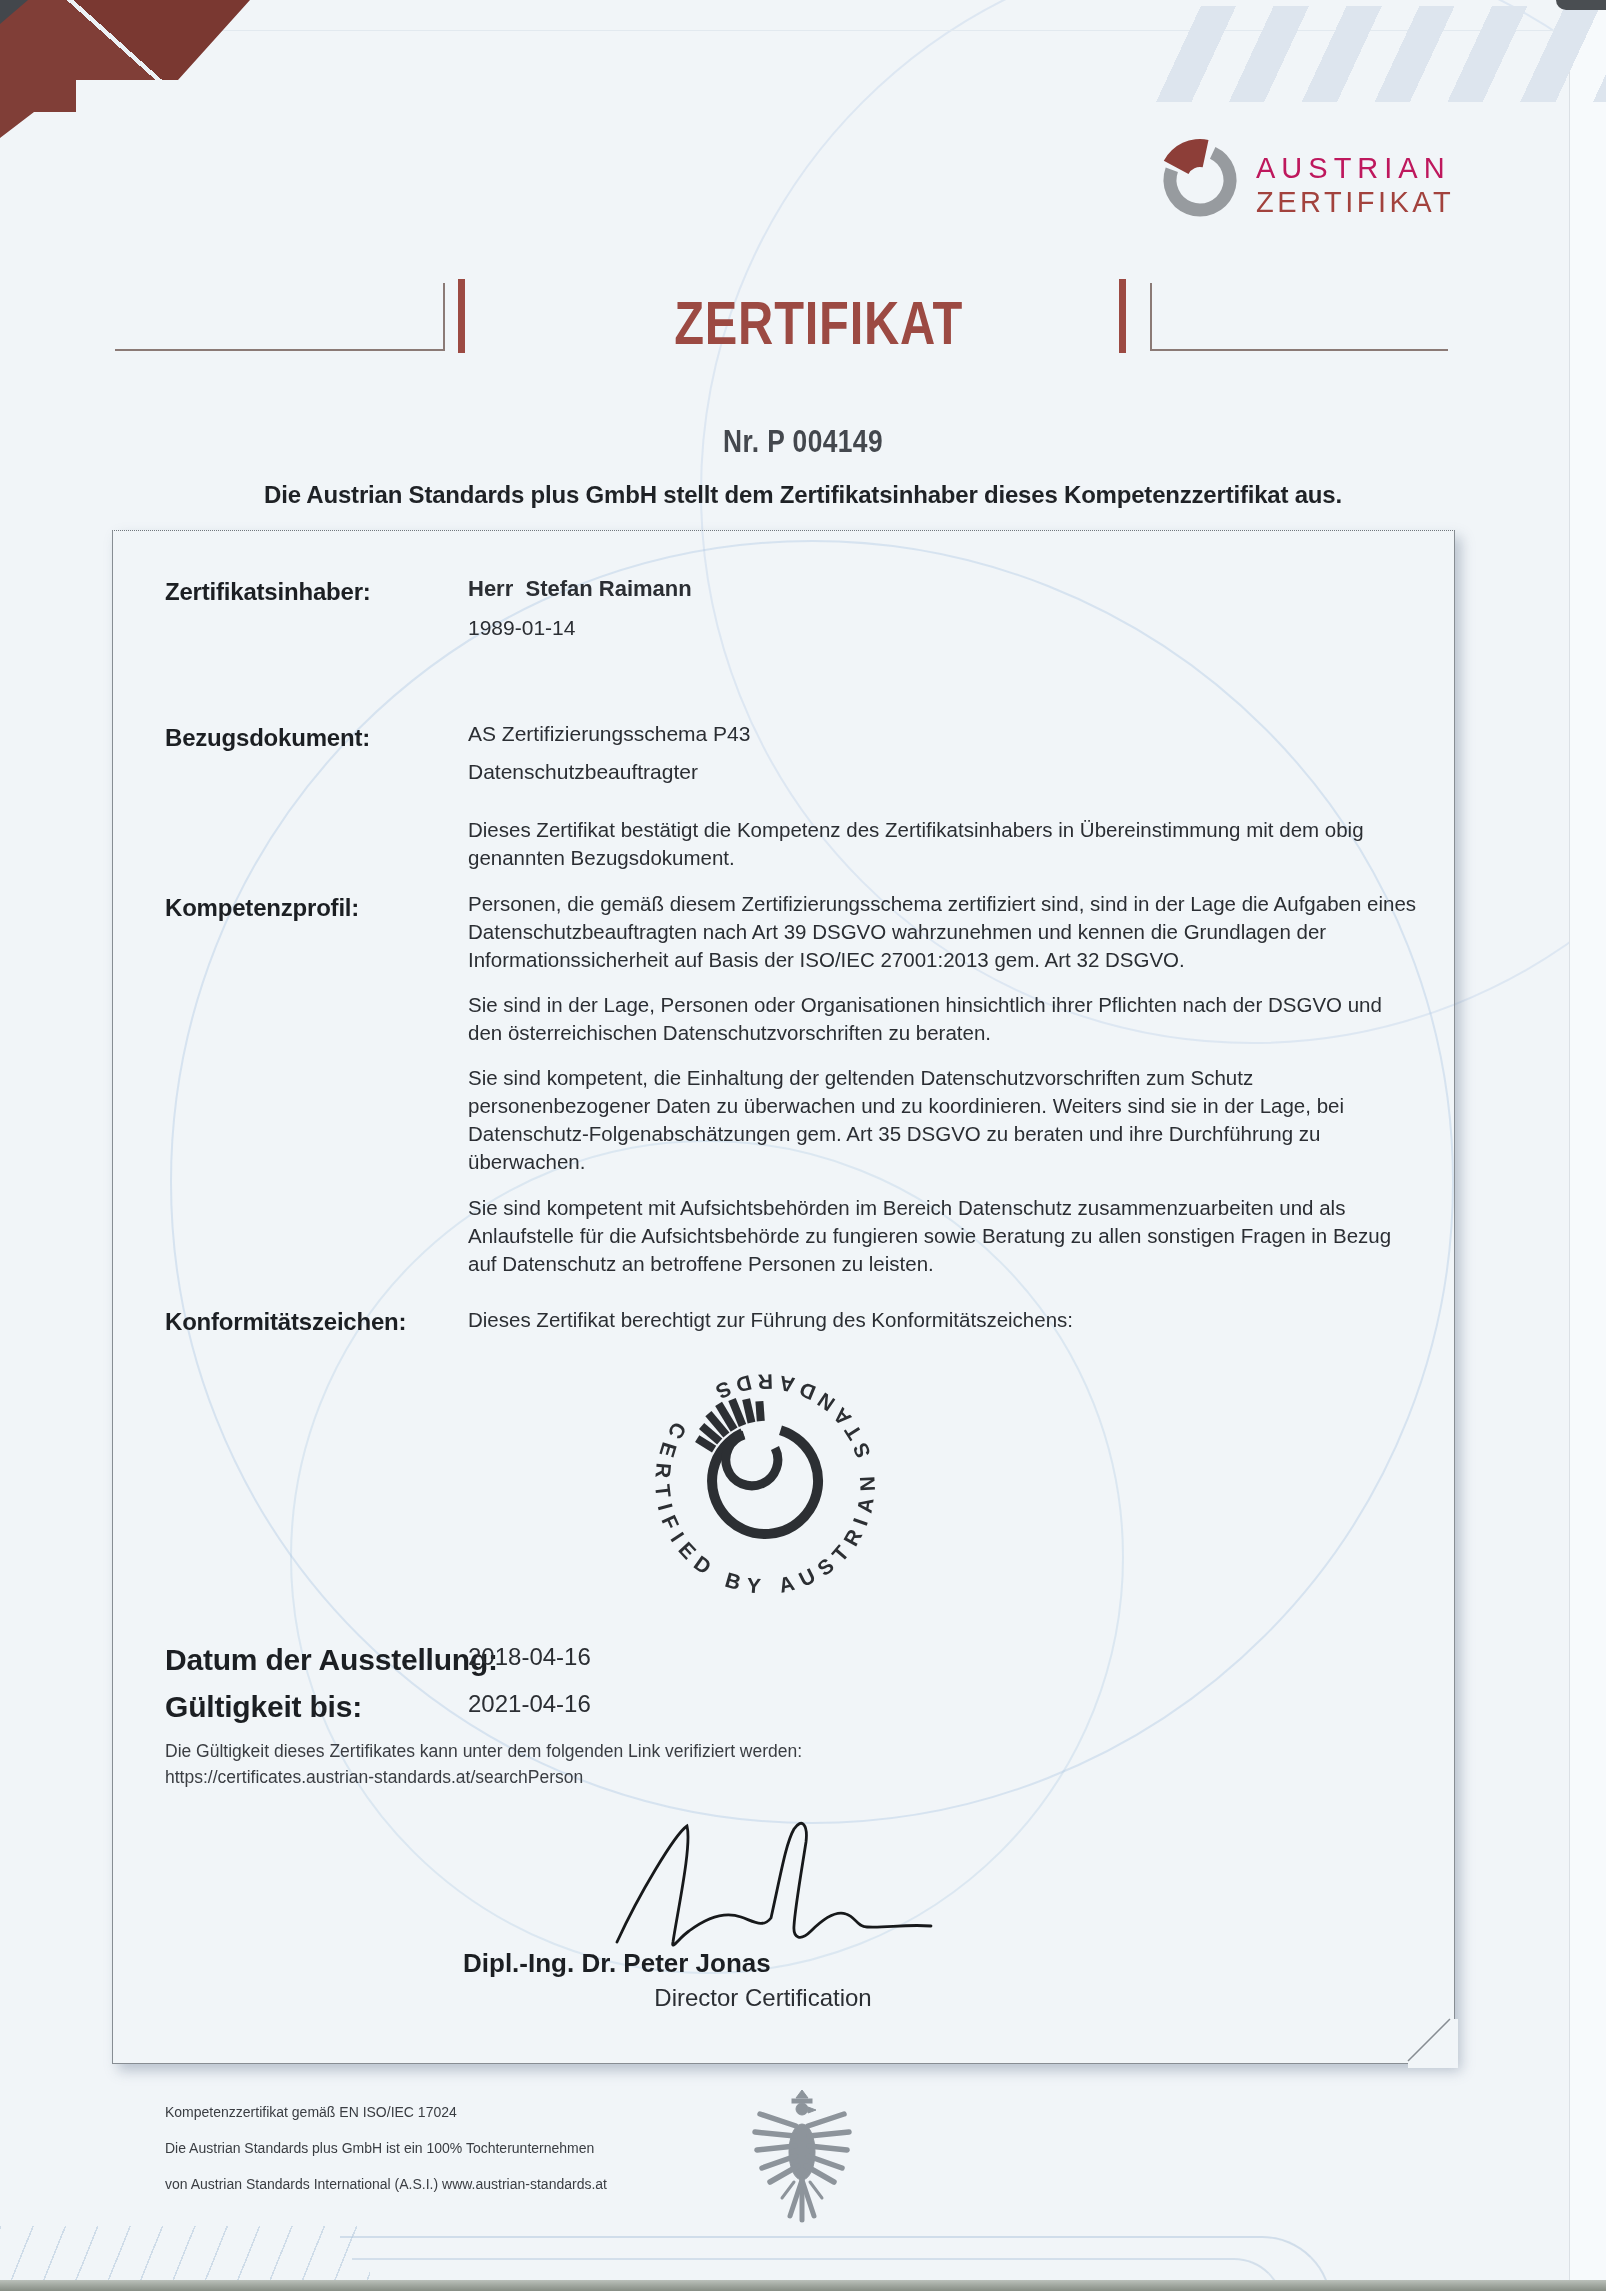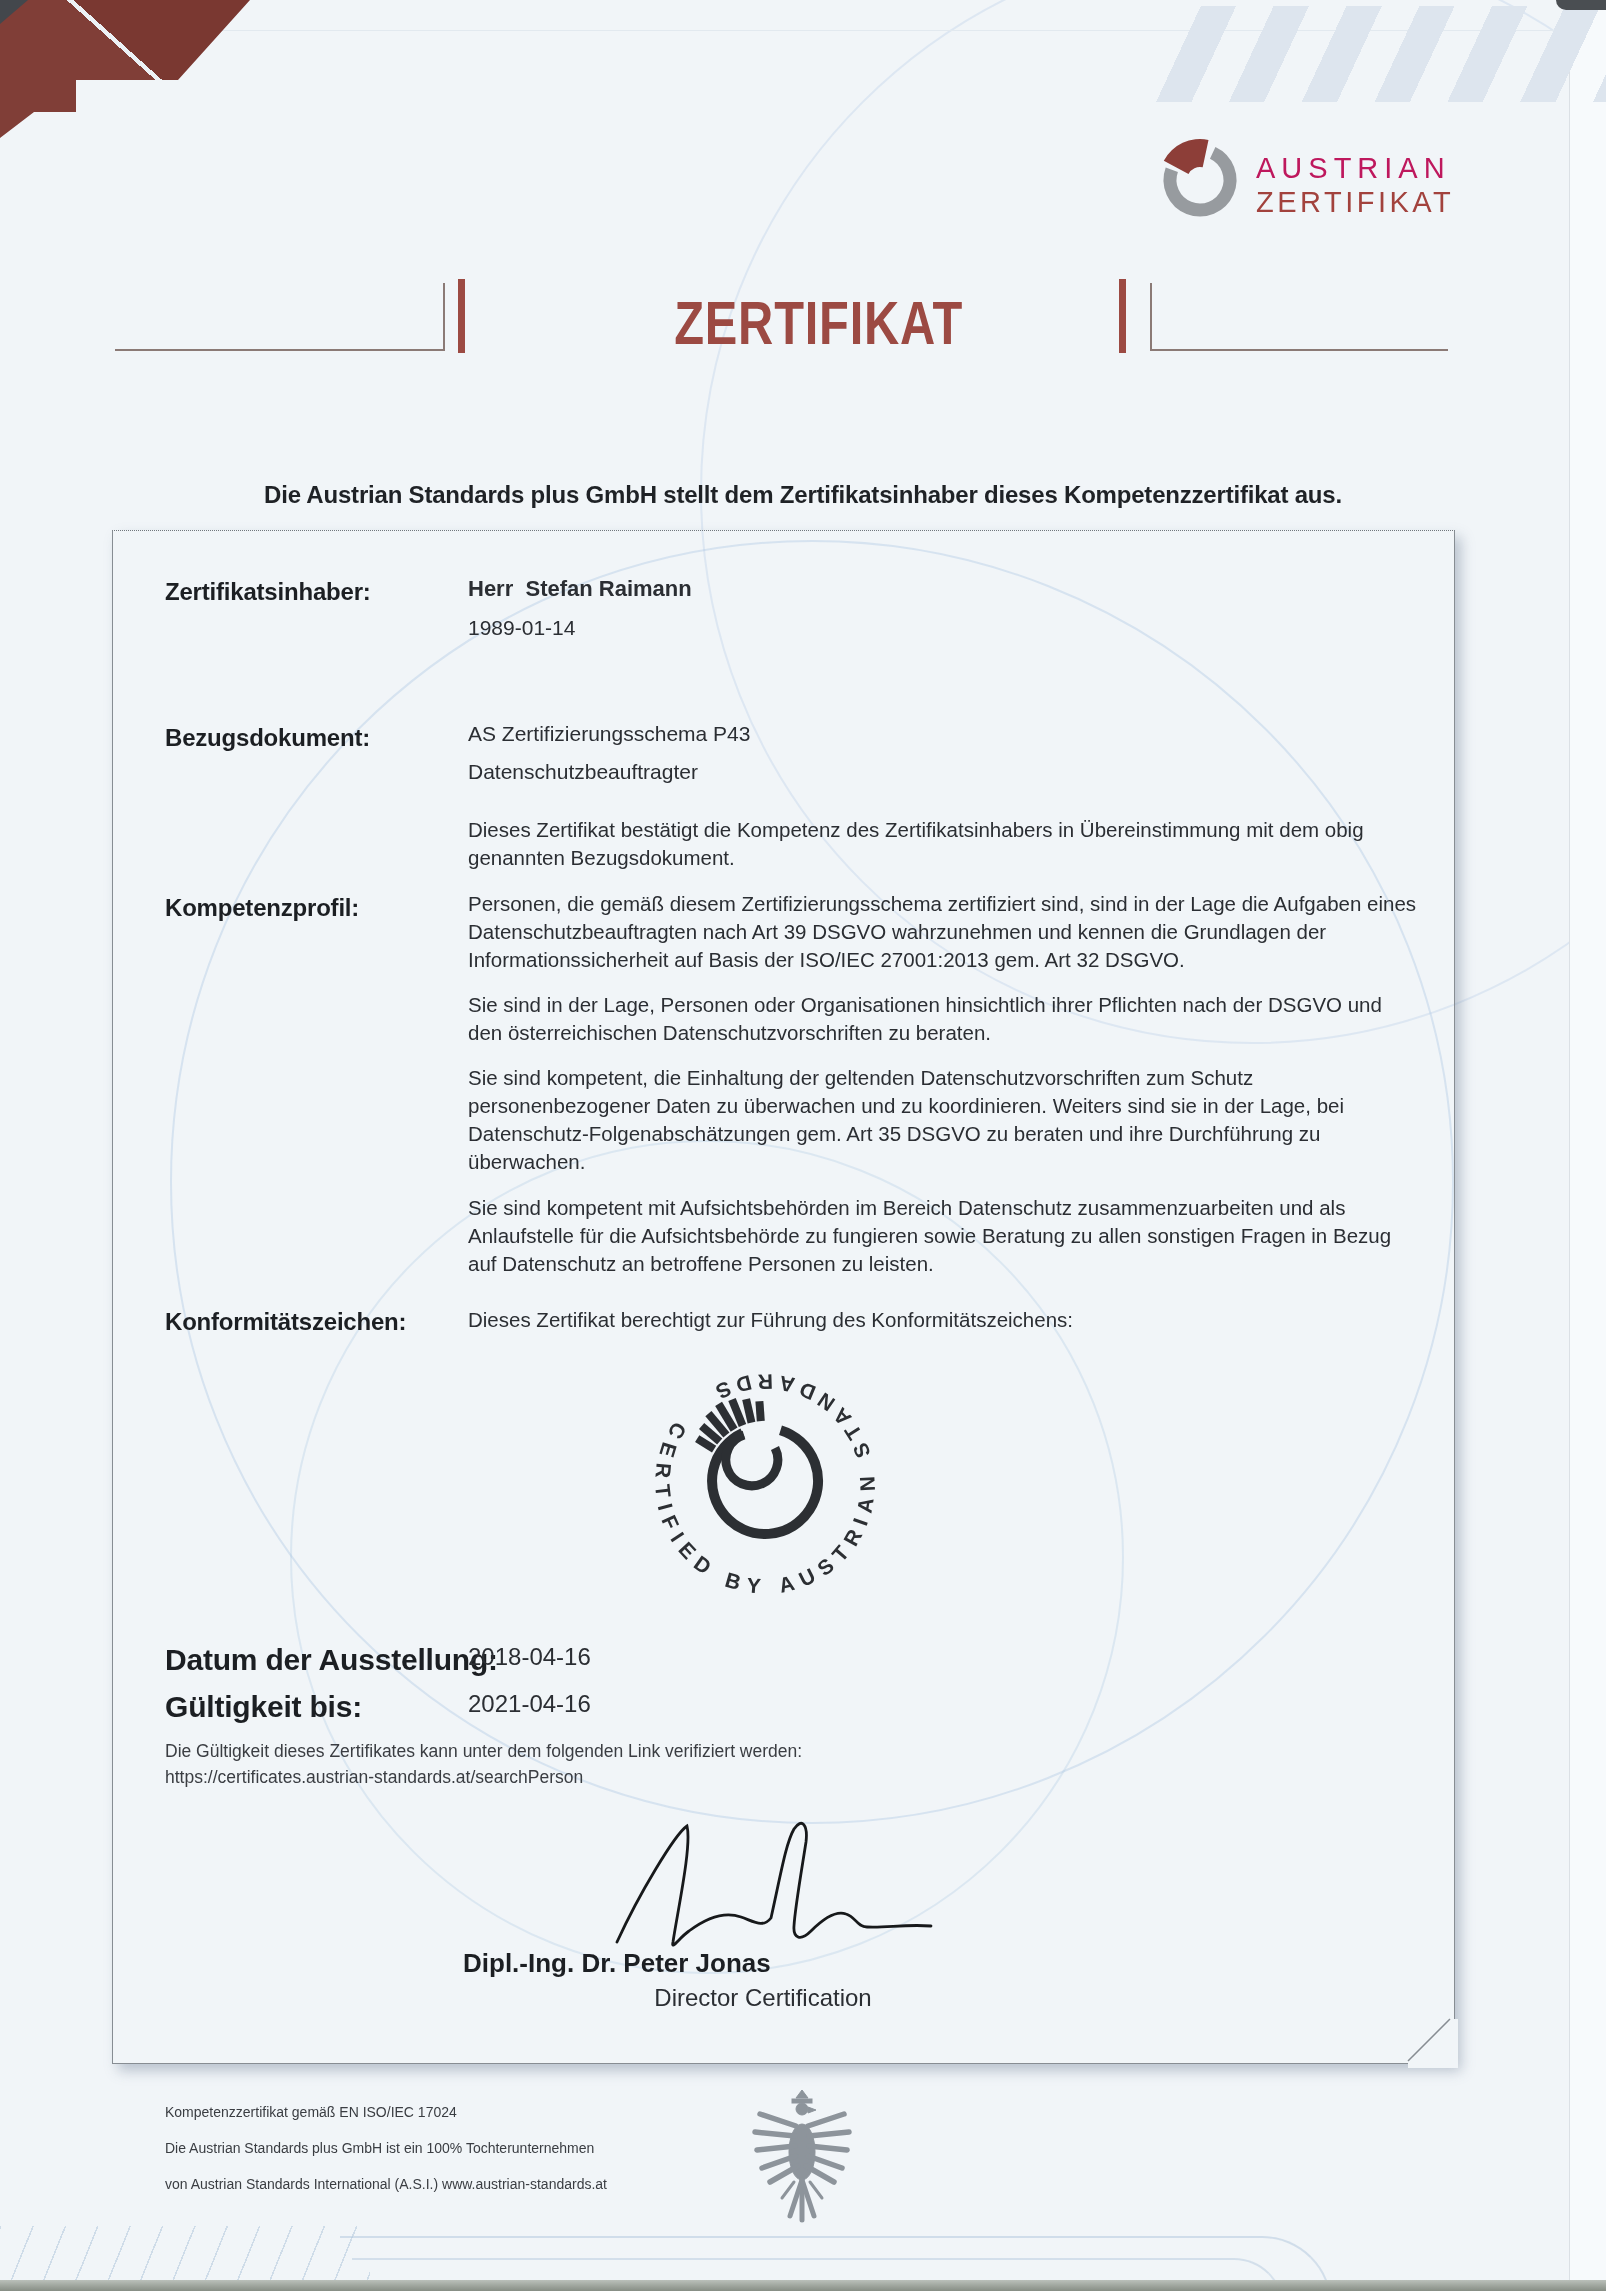--- a/index.html
+++ b/index.html
@@ -93,20 +93,21 @@
   <div class="abs logo-line2">ZERTIFIKAT</div>
 
   <div class="abs tleft-rule"></div>
   <div class="abs tleft-riser"></div>
   <div class="abs tleft-bar"></div>
   <div class="abs title"><span>ZERTIFIKAT</span></div>
   <div class="abs tright-bar"></div>
   <div class="abs tright-riser"></div>
   <div class="abs tright-rule"></div>
 
+  <div class="abs cert-no"><span>Nr. P 004149</span></div>
   <div class="abs intro">Die Austrian Standards plus GmbH stellt dem Zertifikatsinhaber dieses Kompetenzzertifikat aus.</div>
 
   <div class="abs box"></div>
 
   <div class="lbl" style="top:578px">Zertifikatsinhaber:</div>
   <div class="val val-bold prewrap" style="top:576px">Herr  Stefan Raimann</div>
   <div class="val" style="top:616px">1989-01-14</div>
 
   <div class="lbl" style="top:724px">Bezugsdokument:</div>
   <div class="val" style="top:722px">AS Zertifizierungsschema P43</div>

